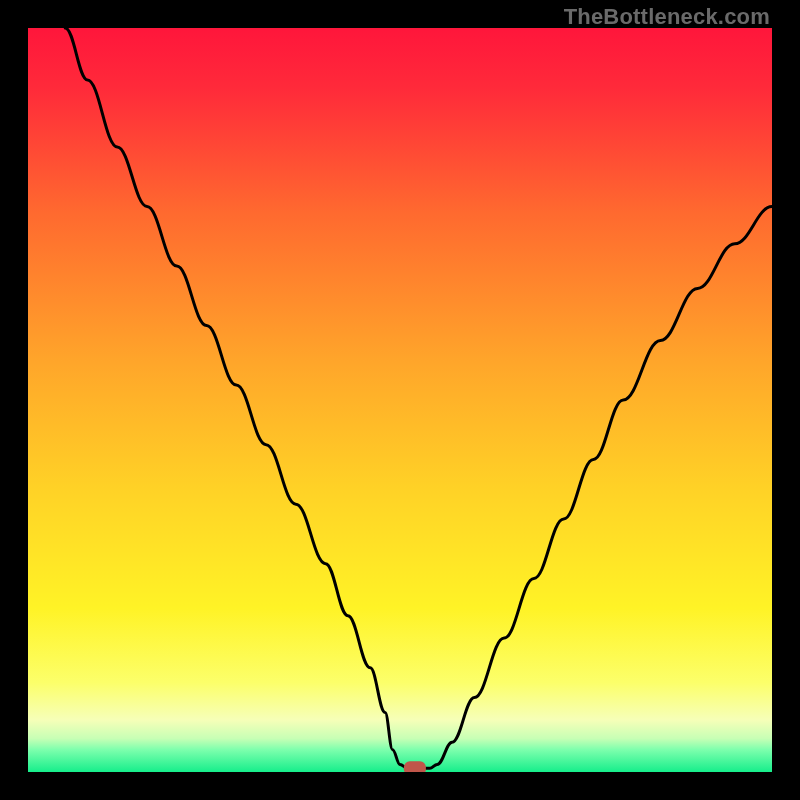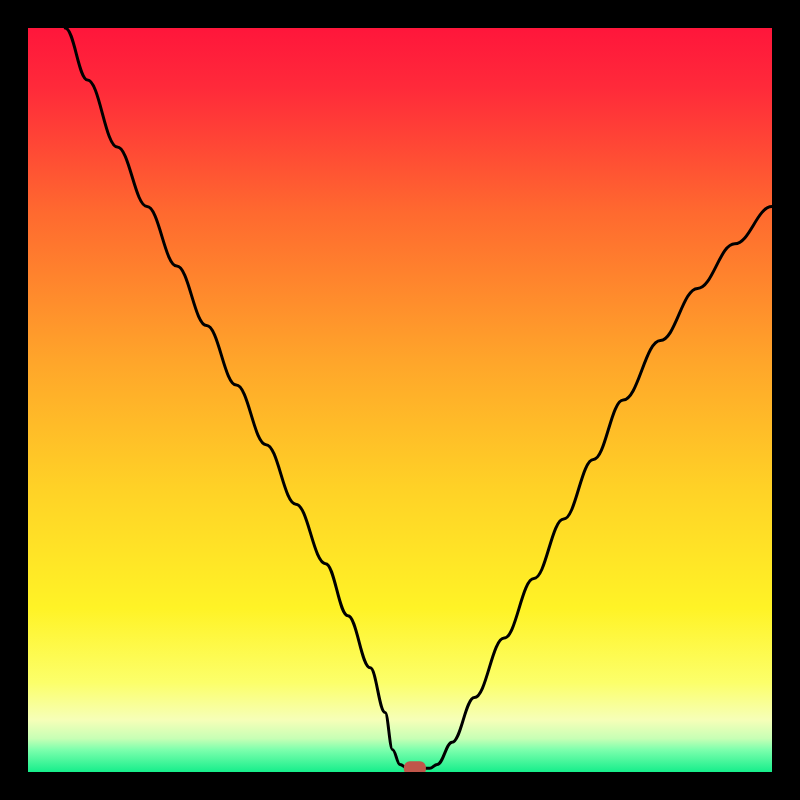--- a/index.html
+++ b/index.html
@@ -64,13 +64,14 @@
       </defs>
 
       <rect x="0" y="0" width="744" height="744" fill="url(#bg-grad)"></rect>
 
       <path id="curve-path" fill="none" stroke="#000" stroke-width="3" stroke-linecap="round" stroke-linejoin="round" d="M 37.2 0 C 46.128 0, 50.592 52.07999999999993, 59.52 52.07999999999993 C 71.424 52.07999999999993, 77.376 119.04000000000008, 89.28 119.04000000000008 C 101.184 119.04000000000008, 107.136 178.55999999999995, 119.04 178.55999999999995 C 130.94400000000002 178.55999999999995, 136.89600000000002 238.07999999999998, 148.8 238.07999999999998 C 160.704 238.07999999999998, 166.656 297.6, 178.56 297.6 C 190.464 297.6, 196.41600000000003 357.12, 208.32000000000002 357.12 C 220.22400000000002 357.12, 226.17600000000002 416.64, 238.08 416.64 C 249.984 416.64, 255.93599999999998 476.16, 267.84 476.16 C 279.74399999999997 476.16, 285.696 535.68, 297.6 535.68 C 306.528 535.68, 310.992 587.76, 319.92 587.76 C 328.848 587.76, 333.312 639.84, 342.24 639.84 C 348.192 639.84, 351.168 684.48, 357.12 684.48 C 360.096 684.48, 361.584 721.68, 364.56 721.68 C 367.536 721.68, 369.024 736.56, 372 736.56 C 374.976 736.56, 376.464 740.28, 379.44 740.28 C 385.392 740.28, 388.368 740.28, 394.32 740.28 C 397.296 740.28, 398.78400000000005 740.28, 401.76000000000005 740.28 C 404.73600000000005 740.28, 406.22400000000005 736.56, 409.20000000000005 736.56 C 415.15200000000004 736.56, 418.128 714.24, 424.08 714.24 C 433.008 714.24, 437.472 669.6, 446.4 669.6 C 458.304 669.6, 464.25600000000003 610.08, 476.16 610.08 C 488.064 610.08, 494.016 550.56, 505.92 550.56 C 517.824 550.56, 523.776 491.03999999999996, 535.68 491.03999999999996 C 547.584 491.03999999999996, 553.5360000000001 431.52000000000004, 565.44 431.52000000000004 C 577.344 431.52000000000004, 583.296 372, 595.2 372 C 610.08 372, 617.52 312.48, 632.4 312.48 C 647.28 312.48, 654.72 260.4, 669.6 260.4 C 684.48 260.4, 691.92 215.76, 706.8 215.76 C 721.68 215.76, 729.12 178.55999999999995, 744 178.55999999999995"></path>
 
       <rect id="marker-rect" rx="6" ry="6" width="22" height="14" fill="#c0564a" x="375.88" y="733.28"></rect>
     </svg>
   </div>
 
+  <div class="watermark">TheBottleneck.com</div>
 </div>
 
 </body></html>

